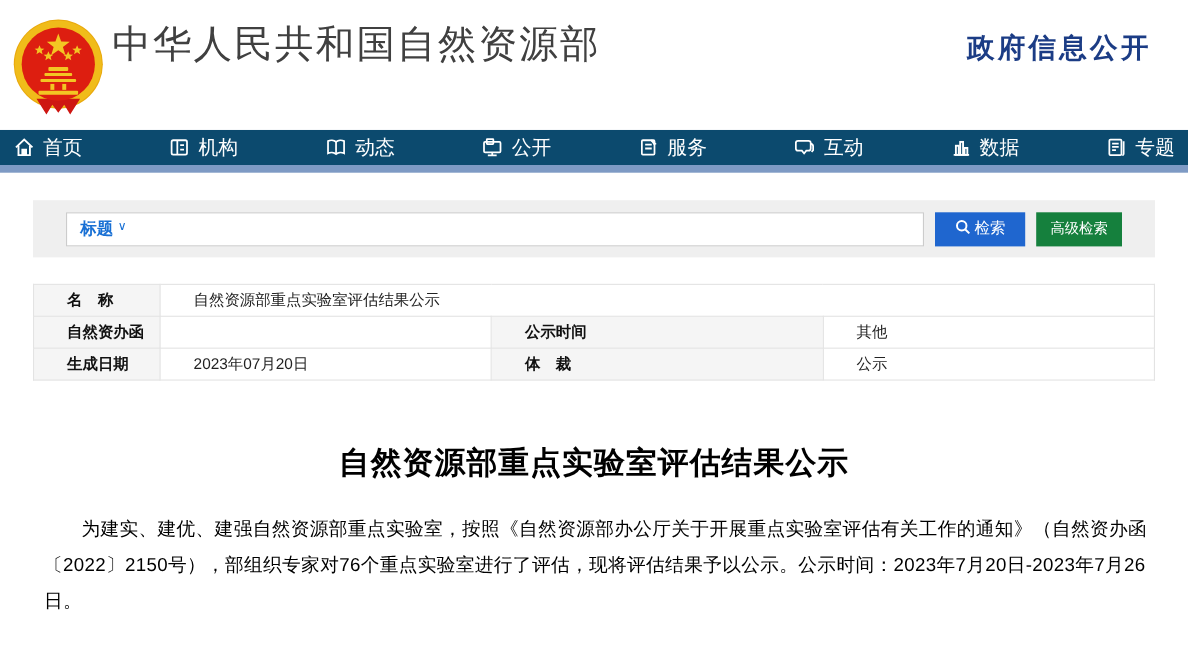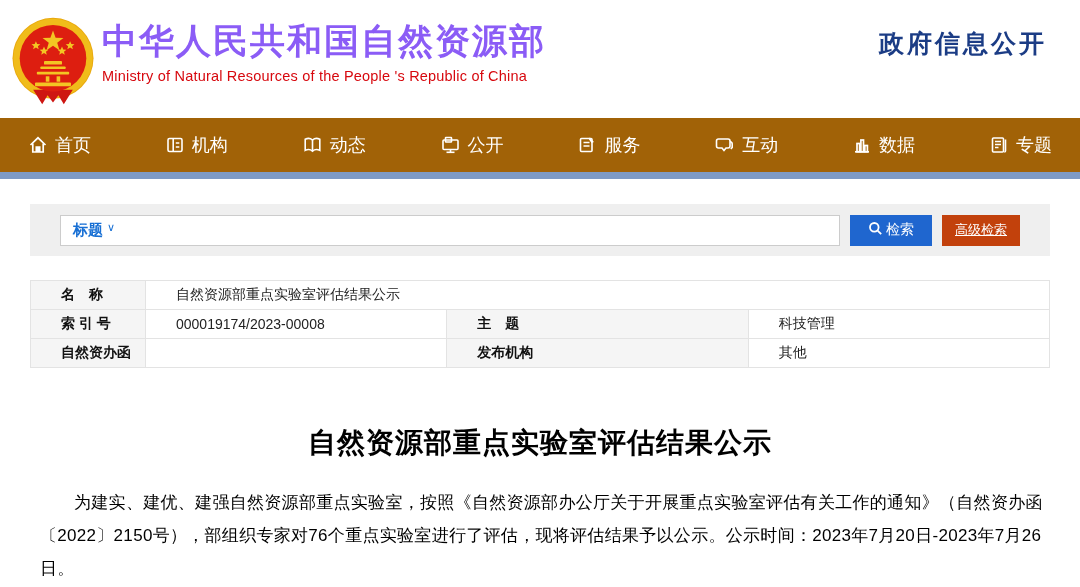--- a/index.html
+++ b/index.html
@@ -3,38 +3,38 @@
 <meta charset="utf-8">
 <style>
   * { margin: 0; padding: 0; box-sizing: border-box; }
   html, body { width: 1080px; height: 587px; overflow: hidden; background: #ffffff;
     font-family: "Liberation Sans", "DejaVu Sans", sans-serif; }
 
   
   .header { position: relative; height: 118px; background: #ffffff; }
   .emblem { position: absolute; left: 8px; top: 13px; width: 90px; height: 96px; }
   .brand { position: absolute; left: 102px; top: 20px; }
-  .brand-title { color: #8b5cf6; font-size: 35px; font-weight: bold; letter-spacing: 2px; line-height: 1.2; }
+  .brand-title { color: #404040; font-size: 35px; font-weight: normal; letter-spacing: 2px; line-height: 1.2; }
   .brand-sub { color: #d7080e; font-size: 14.5px; margin-top: 6px; letter-spacing: 0.2px; }
   .section-title { position: absolute; right: 33px; top: 27px; color: #1b3c85; font-size: 25px; font-weight: bold; letter-spacing: 3px; }
 
   
-  .nav { height: 54px; background: #a16207; display: flex; align-items: center; justify-content: space-between; padding: 0 28px; }
+  .nav { height: 32px; background: #0c4a6e; display: flex; align-items: center; justify-content: space-between; padding: 0 12px; }
   .nav-item { display: flex; align-items: center; gap: 7px; color: #ffffff; font-size: 18px; cursor: pointer; text-decoration: none; }
   .nav-item svg { display: block; }
   .nav-strip { height: 7px; background: #7e9ac4; }
 
   
   .search-panel { margin: 25px 30px 0 30px; height: 52px; background: #efefef; display: flex; align-items: center; padding: 0 30px; gap: 10px; }
   .search-box { flex: 1; height: 31px; background: #ffffff; border: 1px solid #cccccc; display: flex; align-items: center; padding: 0 12px; }
   .field-select { color: #176fd4; font-size: 15px; font-weight: bold; display: flex; gap: 4px; cursor: pointer; }
   .chevron { font-size: 11px; font-weight: normal; color: #176fd4; }
   .search-input { flex: 1; border: none; outline: none; height: 100%; font-size: 14px; background: transparent; }
   .btn-search { width: 82px; height: 31px; background: #1f66cf; color: #ffffff; border: none; font-size: 14px; display: flex; align-items: center; justify-content: center; gap: 3px; cursor: pointer; }
-  .btn-adv { width: 78px; height: 31px; background: #c2410c; color: #ffffff; border: none; font-size: 13px; cursor: pointer; text-decoration: underline; }
+  .btn-adv { width: 78px; height: 31px; background: #15803d; color: #ffffff; border: none; font-size: 13px; cursor: pointer; }
 
   
   .meta-table { margin: 24px 30px 0 30px; width: 1020px; border-collapse: collapse; table-layout: fixed; }
   .meta-table td { border: 1px solid #e3e3e3; height: 29px; font-size: 14px; color: #222222; padding: 0 0 0 30px; vertical-align: middle; }
   .meta-table td.lbl { background: #f5f5f5; font-weight: bold; color: #111111; }
   .col-l1 { width: 115px; } .col-v1 { width: 500px; } .col-l2 { width: 125px; } .col-v2 { width: 250px; }
 
   
   .article-title { margin-top: 56px; text-align: center; font-size: 28px; font-weight: bold; color: #000000; letter-spacing: 1px; }
   .article-body { margin: 24px 18px 0 40px; font-size: 17px; color: #000000; line-height: 33px; text-indent: 2em; letter-spacing: 0.3px; }
@@ -55,21 +55,20 @@
     <polygon fill="#f3c623" points="60,34 61.4,37.2 64.9,37.4 62.2,39.6 63.1,43 60,41 56.9,43 57.8,39.6 55.1,37.4 58.6,37.2"></polygon>
     <rect x="40" y="50" width="20" height="4" rx="1" fill="#f3c623"></rect>
     <rect x="36" y="56" width="28" height="3" rx="1" fill="#f3c623"></rect>
     <rect x="32" y="62" width="36" height="3" rx="1" fill="#f3c623"></rect>
     <rect x="42" y="67" width="4" height="6" fill="#f3c623"></rect>
     <rect x="54" y="67" width="4" height="6" fill="#f3c623"></rect>
     <rect x="30" y="74" width="40" height="4" rx="1" fill="#f3c623"></rect>
   </svg>
   <div class="brand">
     <div class="brand-title">中华人民共和国自然资源部</div>
-    <div class="brand-sub">Ministry of Natural Resources of the People 's Republic of China</div>
   </div>
   <div class="section-title">政府信息公开</div>
 </div>
 
 <div class="nav">
   <a class="nav-item">
     <span>
         <svg width="20" height="20" viewBox="0 0 20 20" fill="none" stroke="#ffffff" stroke-width="1.7">
           <path d="M2.5 10 L10 2.8 L17.5 10"></path>
           <path d="M4.8 8.6 V17 H15.2 V8.6"></path>
@@ -171,28 +170,28 @@
   </button>
 </div>
 
 <table class="meta-table">
   <tbody>
       <tr>
     <td class="lbl col-l1">名　称</td>
     <td colspan="3">自然资源部重点实验室评估结果公示</td>
   </tr>
   <tr>
-    <td class="lbl col-l1">索 引 号</td>
-    <td class="col-v1">000019174/2023-00008</td>
-    <td class="lbl col-l2">主　题</td>
-    <td class="col-v2">科技管理</td>
+    <td class="lbl col-l1">自然资办函</td>
+    <td class="col-v1"></td>
+    <td class="lbl col-l2">公示时间</td>
+    <td class="col-v2">其他</td>
   </tr>
   <tr>
-    <td class="lbl col-l1">自然资办函</td>
-    <td class="col-v1"></td>
-    <td class="lbl col-l2">发布机构</td>
-    <td class="col-v2">其他</td>
+    <td class="lbl col-l1">生成日期</td>
+    <td class="col-v1">2023年07月20日</td>
+    <td class="lbl col-l2">体　裁</td>
+    <td class="col-v2">公示</td>
   </tr>
 </tbody>
   </table>
 
 <h1 class="article-title">自然资源部重点实验室评估结果公示</h1>
 <p class="article-body">为建实、建优、建强自然资源部重点实验室，按照《自然资源部办公厅关于开展重点实验室评估有关工作的通知》（自然资办函〔2022〕2150号），部组织专家对76个重点实验室进行了评估，现将评估结果予以公示。公示时间：2023年7月20日-2023年7月26日。</p>
 
 </body></html>

